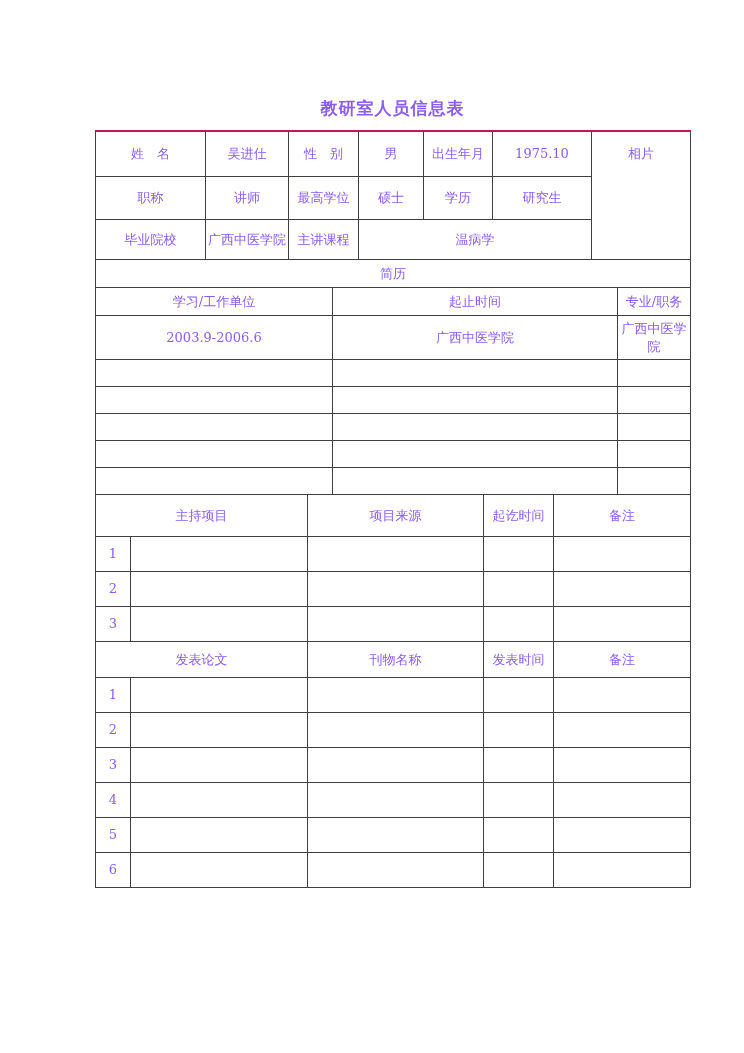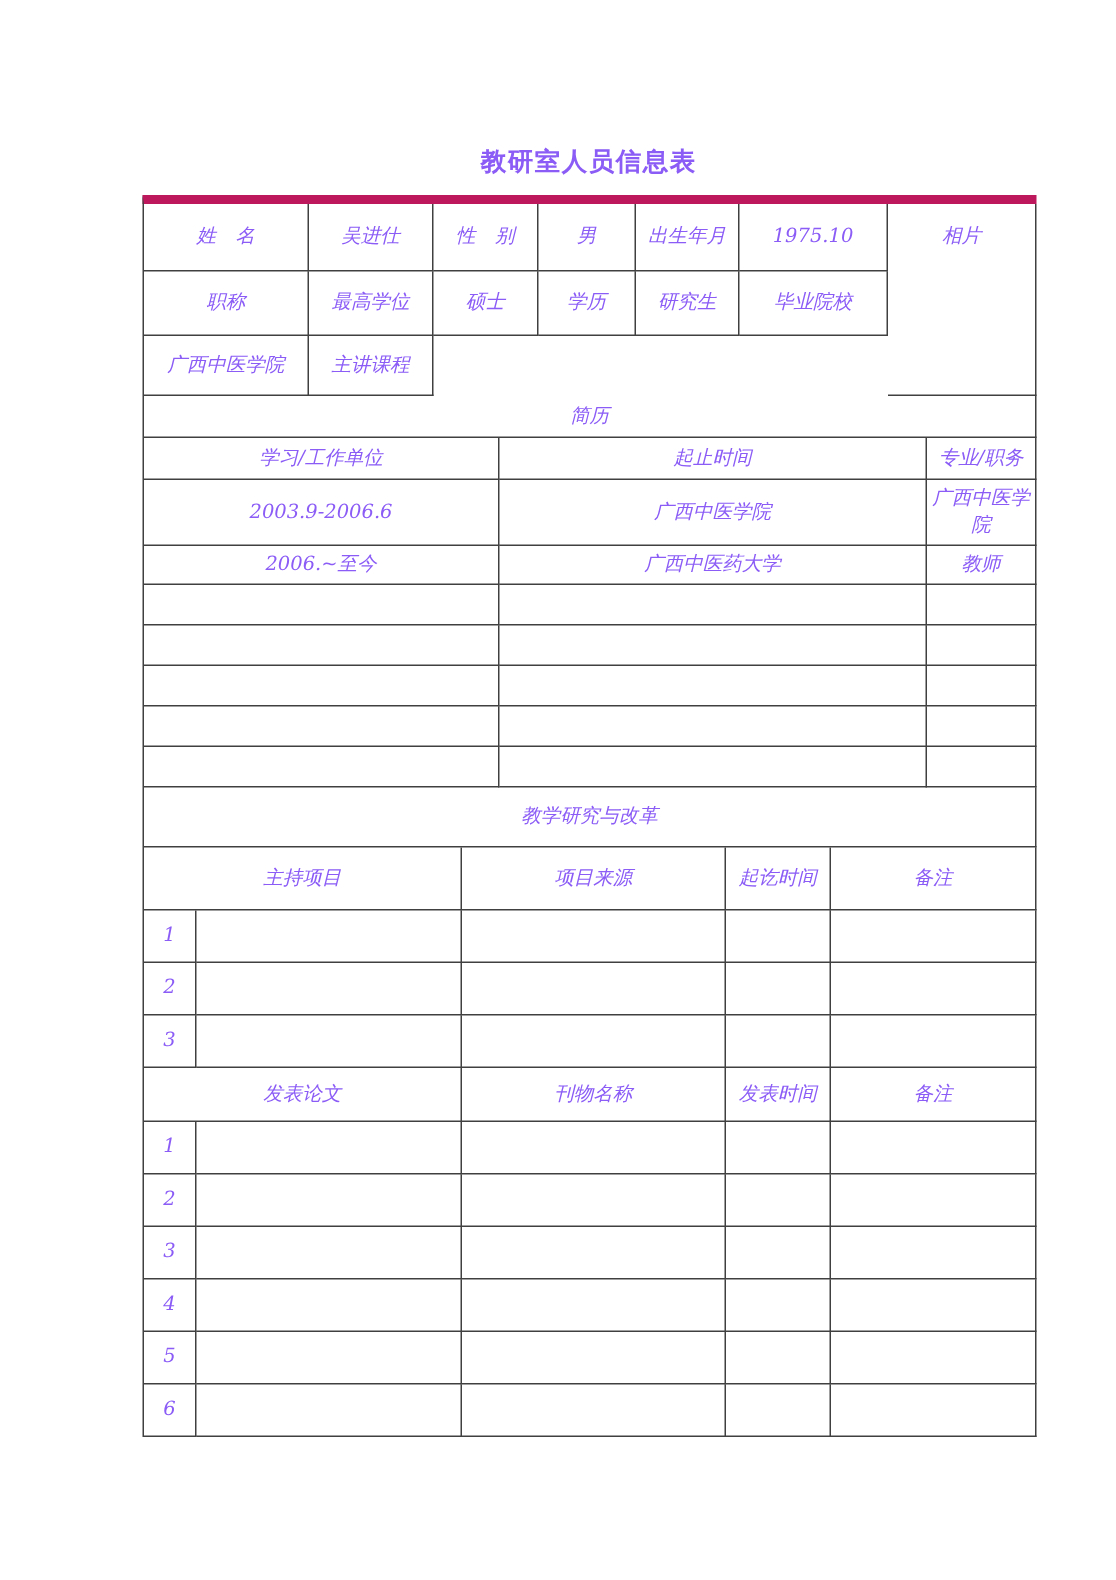--- a/index.html
+++ b/index.html
@@ -10,23 +10,22 @@
     padding-top:97px;
   }
   .doc-title{
     width:595px;margin-left:95px;text-align:center;
     font-family:"DejaVu Sans","Liberation Sans",sans-serif;
     font-weight:bold;font-size:17px;line-height:22px;margin-bottom:11px;
     letter-spacing:1px;
   }
   .tbl{
     width:595px;margin-left:95px;
-    border-top:6px solid #be185d;border-left:1px solid #404040;
+    border-top:2px solid #be185d;border-left:1px solid #404040;
     box-sizing:content-box;
-    font-style:italic;
   }
   .grid{display:grid;}
   .cell{
     border-right:1px solid #404040;border-bottom:1px solid #404040;
     display:flex;align-items:center;justify-content:center;
     font-size:13px;line-height:1.35;text-align:center;
     box-sizing:border-box;overflow:hidden;padding:0 2px;
   }
   
   .s1{grid-template-columns:110px 83px 70px 65px 69px 99px 99px;
@@ -59,47 +58,44 @@
     <div class="grid s1">
       <div class="cell">姓　名</div>
       <div class="cell">吴进仕</div>
       <div class="cell">性　别</div>
       <div class="cell">男</div>
       <div class="cell">出生年月</div>
       <div class="cell">1975.10</div>
       <div class="cell photo-cell">相片</div>
 
       <div class="cell">职称</div>
+      <div class="cell">讲师</div>
       <div class="cell">最高学位</div>
       <div class="cell">硕士</div>
       <div class="cell">学历</div>
       <div class="cell">研究生</div>
 
       <div class="cell">毕业院校</div>
       <div class="cell">广西中医学院</div>
       <div class="cell">主讲课程</div>
+      <div class="cell course-value">温病学</div>
     </div>
 
     <div class="grid s2-title">
       <div class="cell">简历</div>
     </div>
     <div class="grid s2-head">
       <div class="cell">学习/工作单位</div>
       <div class="cell">起止时间</div>
       <div class="cell">专业/职务</div>
     </div>
     <div class="grid s2-r1">
       <div class="cell">2003.9-2006.6</div>
       <div class="cell">广西中医学院</div>
       <div class="cell">广西中医学院</div>
-    </div>
-    <div class="grid s2-r2">
-      <div class="cell">2006.~至今</div>
-      <div class="cell">广西中医药大学</div>
-      <div class="cell">教师</div>
     </div>
     <div class="grid s2-empty">
       <div class="cell"></div>
       <div class="cell"></div>
       <div class="cell"></div>
     </div>
     <div class="grid s2-empty">
       <div class="cell"></div>
       <div class="cell"></div>
       <div class="cell"></div>
@@ -113,23 +109,20 @@
       <div class="cell"></div>
       <div class="cell"></div>
       <div class="cell"></div>
     </div>
     <div class="grid s2-empty">
       <div class="cell"></div>
       <div class="cell"></div>
       <div class="cell"></div>
     </div>
 
-    <div class="grid s3-title">
-      <div class="cell">教学研究与改革</div>
-    </div>
     <div class="grid s3-head">
       <div class="cell">主持项目</div>
       <div class="cell">项目来源</div>
       <div class="cell">起讫时间</div>
       <div class="cell">备注</div>
     </div>
     <div class="grid s3-row">
       <div class="cell">1</div>
       <div class="cell"></div>
       <div class="cell"></div>

